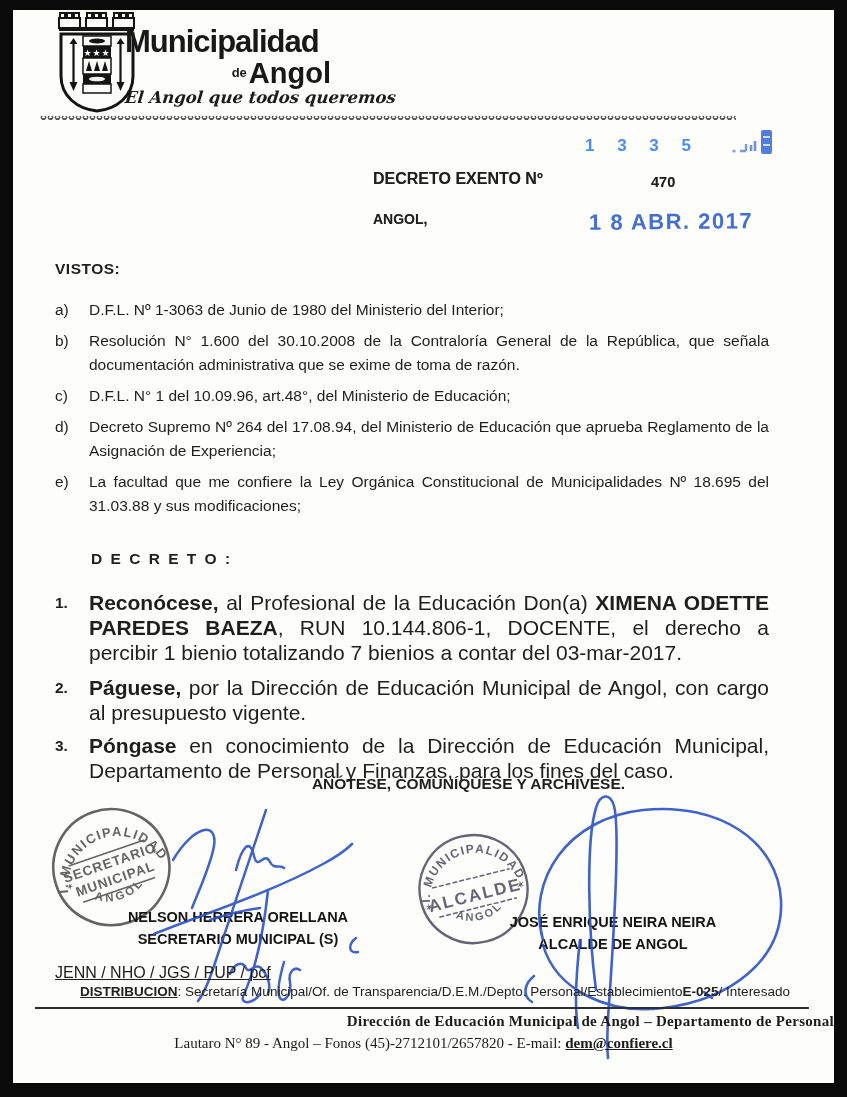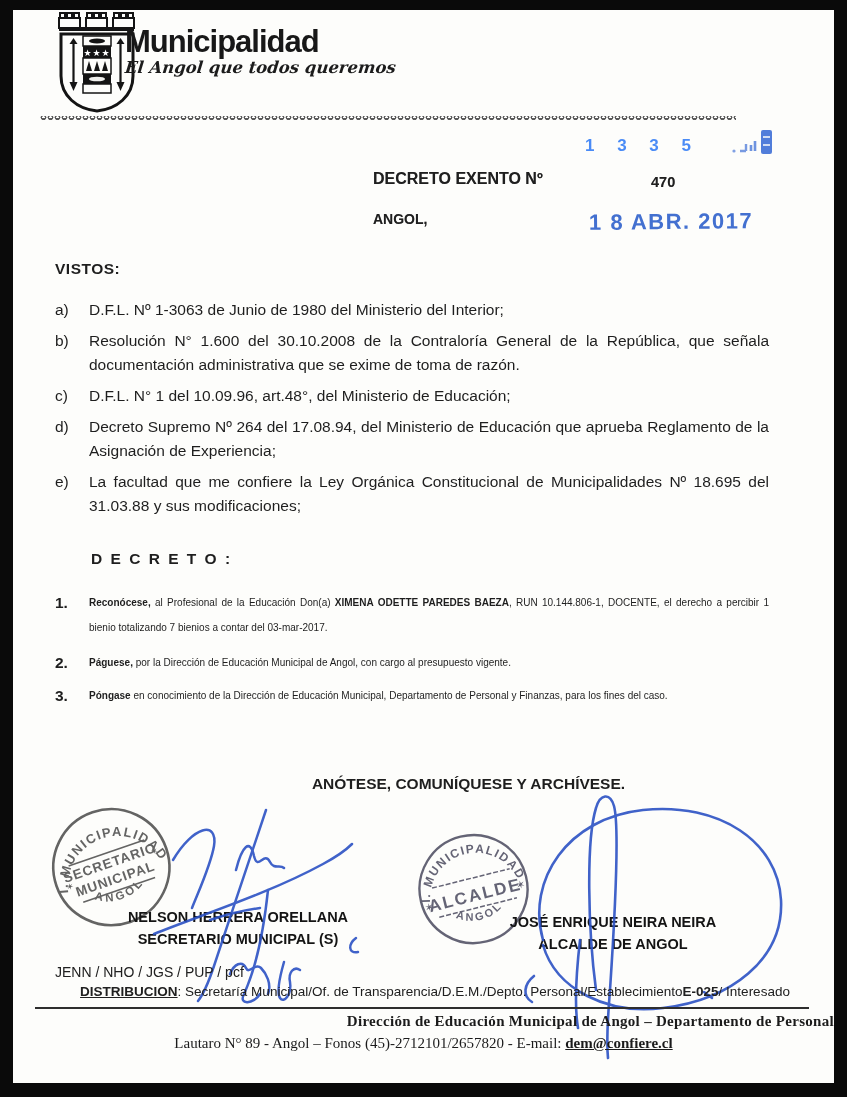--- a/index.html
+++ b/index.html
@@ -36,30 +36,30 @@
   .vistos-heading{font-size:15.5px;font-weight:bold;letter-spacing:.5px;}
   .decreto-heading{font-size:15.5px;font-weight:bold;letter-spacing:2px;}
   .closing-line{font-size:15.5px;font-weight:bold;text-align:center;}
 
   
   .v-item{display:flex;margin-bottom:7px;}
   .v-letter{flex:0 0 34px;font-size:15.5px;line-height:24px;}
   .v-text{flex:1;font-size:15.5px;line-height:24px;text-align:justify;}
   .a-item{display:flex;}
   .a-num{flex:0 0 34px;font-weight:bold;font-size:15.5px;line-height:25px;}
-  .a-text{flex:1;font-size:10px;line-height:25px;text-align:justify;}
+  .a-text{flex:1;font-size:21px;line-height:25px;text-align:justify;}
   .mb10{margin-bottom:10px;} .mb8{margin-bottom:8px;}
 
   
   .sig-name{font-size:14.5px;font-weight:bold;line-height:22px;text-align:center;color:#141414;}
   .seal-wrap{opacity:.88;}
   .sig-svg{overflow:visible;}
 
   
-  .initials-line{font-size:14px;color:#202020;}
+  .initials-line{font-size:16px;color:#202020;text-decoration:underline;}
   .distribution-line{font-size:13.5px;color:#202020;}
   .distribution-line .lbl{font-weight:bold;text-decoration:underline;}
   .distribution-line .emph{font-weight:bold;}
   .sep-rule{height:2px;background:#2e2e2e;}
   .footer-serif{font-family:"Liberation Serif",serif;font-size:15px;color:#1b1b1b;text-align:center;width:100%;}
   .footer-serif.b{font-weight:bold;letter-spacing:.3px;text-align:right;}
   .email-link{font-weight:bold;text-decoration:underline;color:#1b1b1b;}
 </style>
 </head>
 <body>
@@ -102,20 +102,21 @@
       <polygon points="33,59 39,59 36,49" fill="#141414"></polygon>
       <polygon points="41,59 47,59 44,49" fill="#141414"></polygon>
       <polygon points="49,59 55,59 52,49" fill="#141414"></polygon>
       <rect x="30" y="62" width="28" height="10" fill="#141414"></rect>
       <ellipse cx="44" cy="67" rx="8" ry="2.3" fill="#efefec"></ellipse>
       <rect x="30" y="72" width="28" height="9" fill="#fdfdfb" stroke="#141414" stroke-width="1.5"></rect>
     </svg>
 
     <div class="abs" style="left:112px;top:16px;width:210px;">
       <div class="org-line1">Municipalidad</div>
+      <div class="org-line2"><span class="de">de</span><span>Angol</span></div>
       <div class="slogan">El Angol que todos queremos</div>
     </div>
 
     <div class="abs header-divider" style="left:27px;top:106px;width:696px;"></div>
 
     <div class="abs folio-stamp" style="left:572px;top:126px;">1 3 3 5</div>
     <svg class="abs" style="left:718px;top:118px;" width="44" height="30" viewBox="0 0 44 30">
       <circle cx="3" cy="23" r="1.6" fill="#3e6fd6" opacity=".65"></circle>
       <path d="M 9 23 H 15 M 15 23 V 16" stroke="#3e6fd6" stroke-width="2.4" fill="none" opacity=".7"></path>
       <path d="M 20 23 V 17 M 24 23 V 13" stroke="#3e6fd6" stroke-width="2.6" fill="none" opacity=".75"></path>

